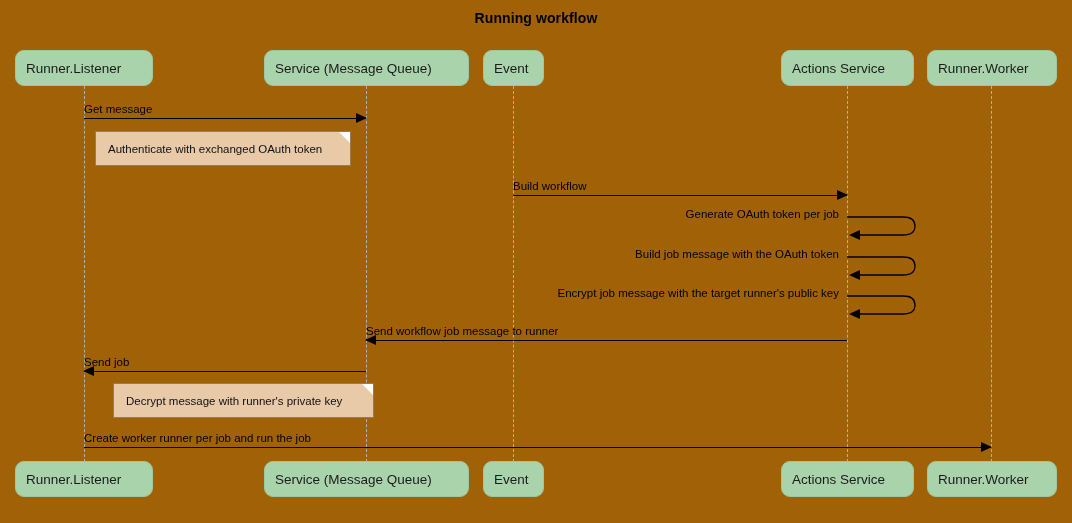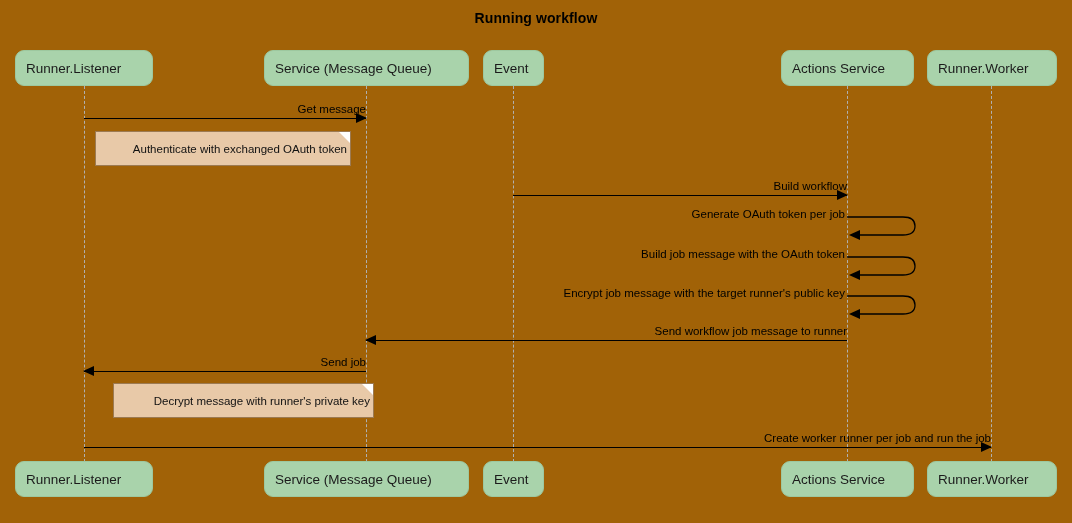--- a/index.html
+++ b/index.html
@@ -78,58 +78,57 @@
   .arrowhead.left {
     left: -1px;
     border-top: 5px solid transparent;
     border-bottom: 5px solid transparent;
     border-right: 11px solid #000000;
   }
   .msg-label {
     position: absolute;
     bottom: 3px;
     width: 100%;
-    text-align: right;
+    text-align: left;
     font-size: 11.5px;
     color: #000000;
     white-space: nowrap;
   }
   
   .self-message {
     position: absolute;
   }
   .self-message svg {
     position: absolute;
     left: 0;
     top: 0;
     overflow: visible;
   }
   .self-label {
     position: absolute;
     right: 100%;
     top: -8px;
-    margin-right: 2px;
+    margin-right: 8px;
     font-size: 11.5px;
     white-space: nowrap;
     text-align: right;
     color: #000000;
   }
   
   .note {
     position: absolute;
     background: #e8c9a8;
     border: 1px solid #9c7a52;
     box-sizing: border-box;
     display: flex;
     align-items: center;
     font-size: 11.5px;
     color: #111111;
-    padding: 0 3px;
-    white-space: nowrap;
-    justify-content: flex-end;
+    padding: 0 12px;
+    white-space: nowrap;
   }
   .note-fold {
     position: absolute;
     top: 0;
     right: 0;
     width: 0;
     height: 0;
     border-left: 11px solid transparent;
     border-top: 11px solid #ffffff;
   }

